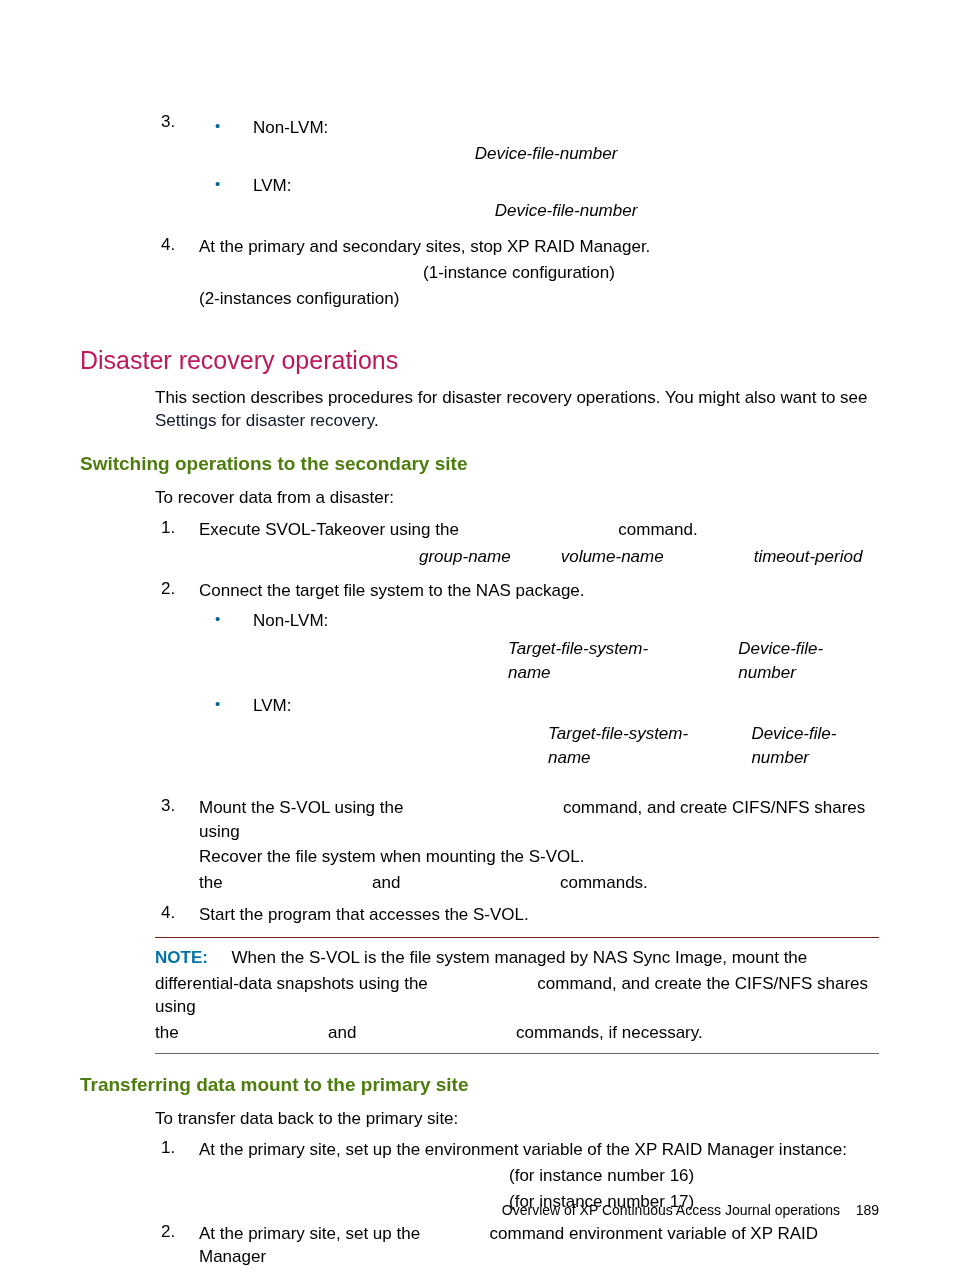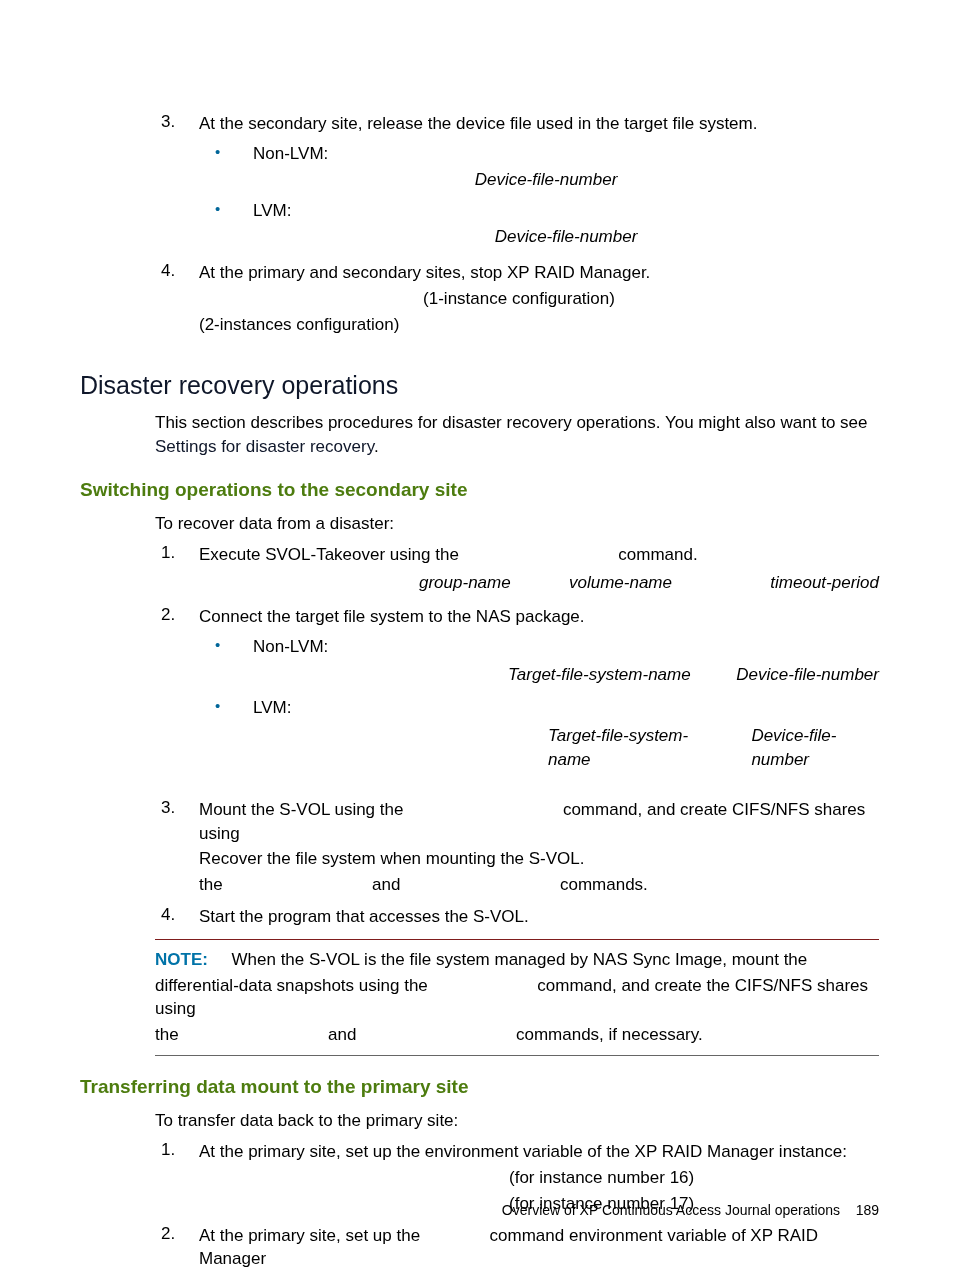--- a/index.html
+++ b/index.html
@@ -56,33 +56,33 @@
     padding-left: 16px;
     font-size: 15px;
     line-height: 1.6;
   }
   .para-line {
     margin: 2px 0;
   }
   .italic { font-style: italic; }
   .inline-detail {
     display: flex;
-    justify-content: space-between;
-    gap: 28px;
+    justify-content: flex-start;
+    gap: 50px;
     margin: 4px 0 4px 220px;
   }
   .inline-detail-wide {
     display: flex;
     justify-content: flex-start;
     gap: 40px;
     margin: 4px 0 4px 295px;
   }
   h1.h-section {
     font-weight: 400;
-    color: #0f172a;
+    color: #be185d;
     font-size: 25px;
     margin: 30px 0 8px 0;
   }
   h2.h-sub {
     font-weight: 700;
     color: #4d7c0f;
     font-size: 19px;
     margin: 18px 0 8px 0;
   }
   .body-para {
@@ -112,21 +112,20 @@
 </style>
 </head>
 <body>
 
 <div class="page">
 
   <ol class="ol-top indented">
     <li>
       <span class="num">3.</span>
       <div class="body">
-        <div class="para-line">At the secondary site, release the device file used in the target file system.</div>
         <ul class="bullets">
           <li>
             <div style="flex:1">
               <div class="para-line">Non-LVM:</div>
               <div class="para-line italic" style="text-align:center; margin-left:-40px;">Device-file-number</div>
             </div>
           </li>
           <li>
             <div style="flex:1">
               <div class="para-line">LVM:</div>

